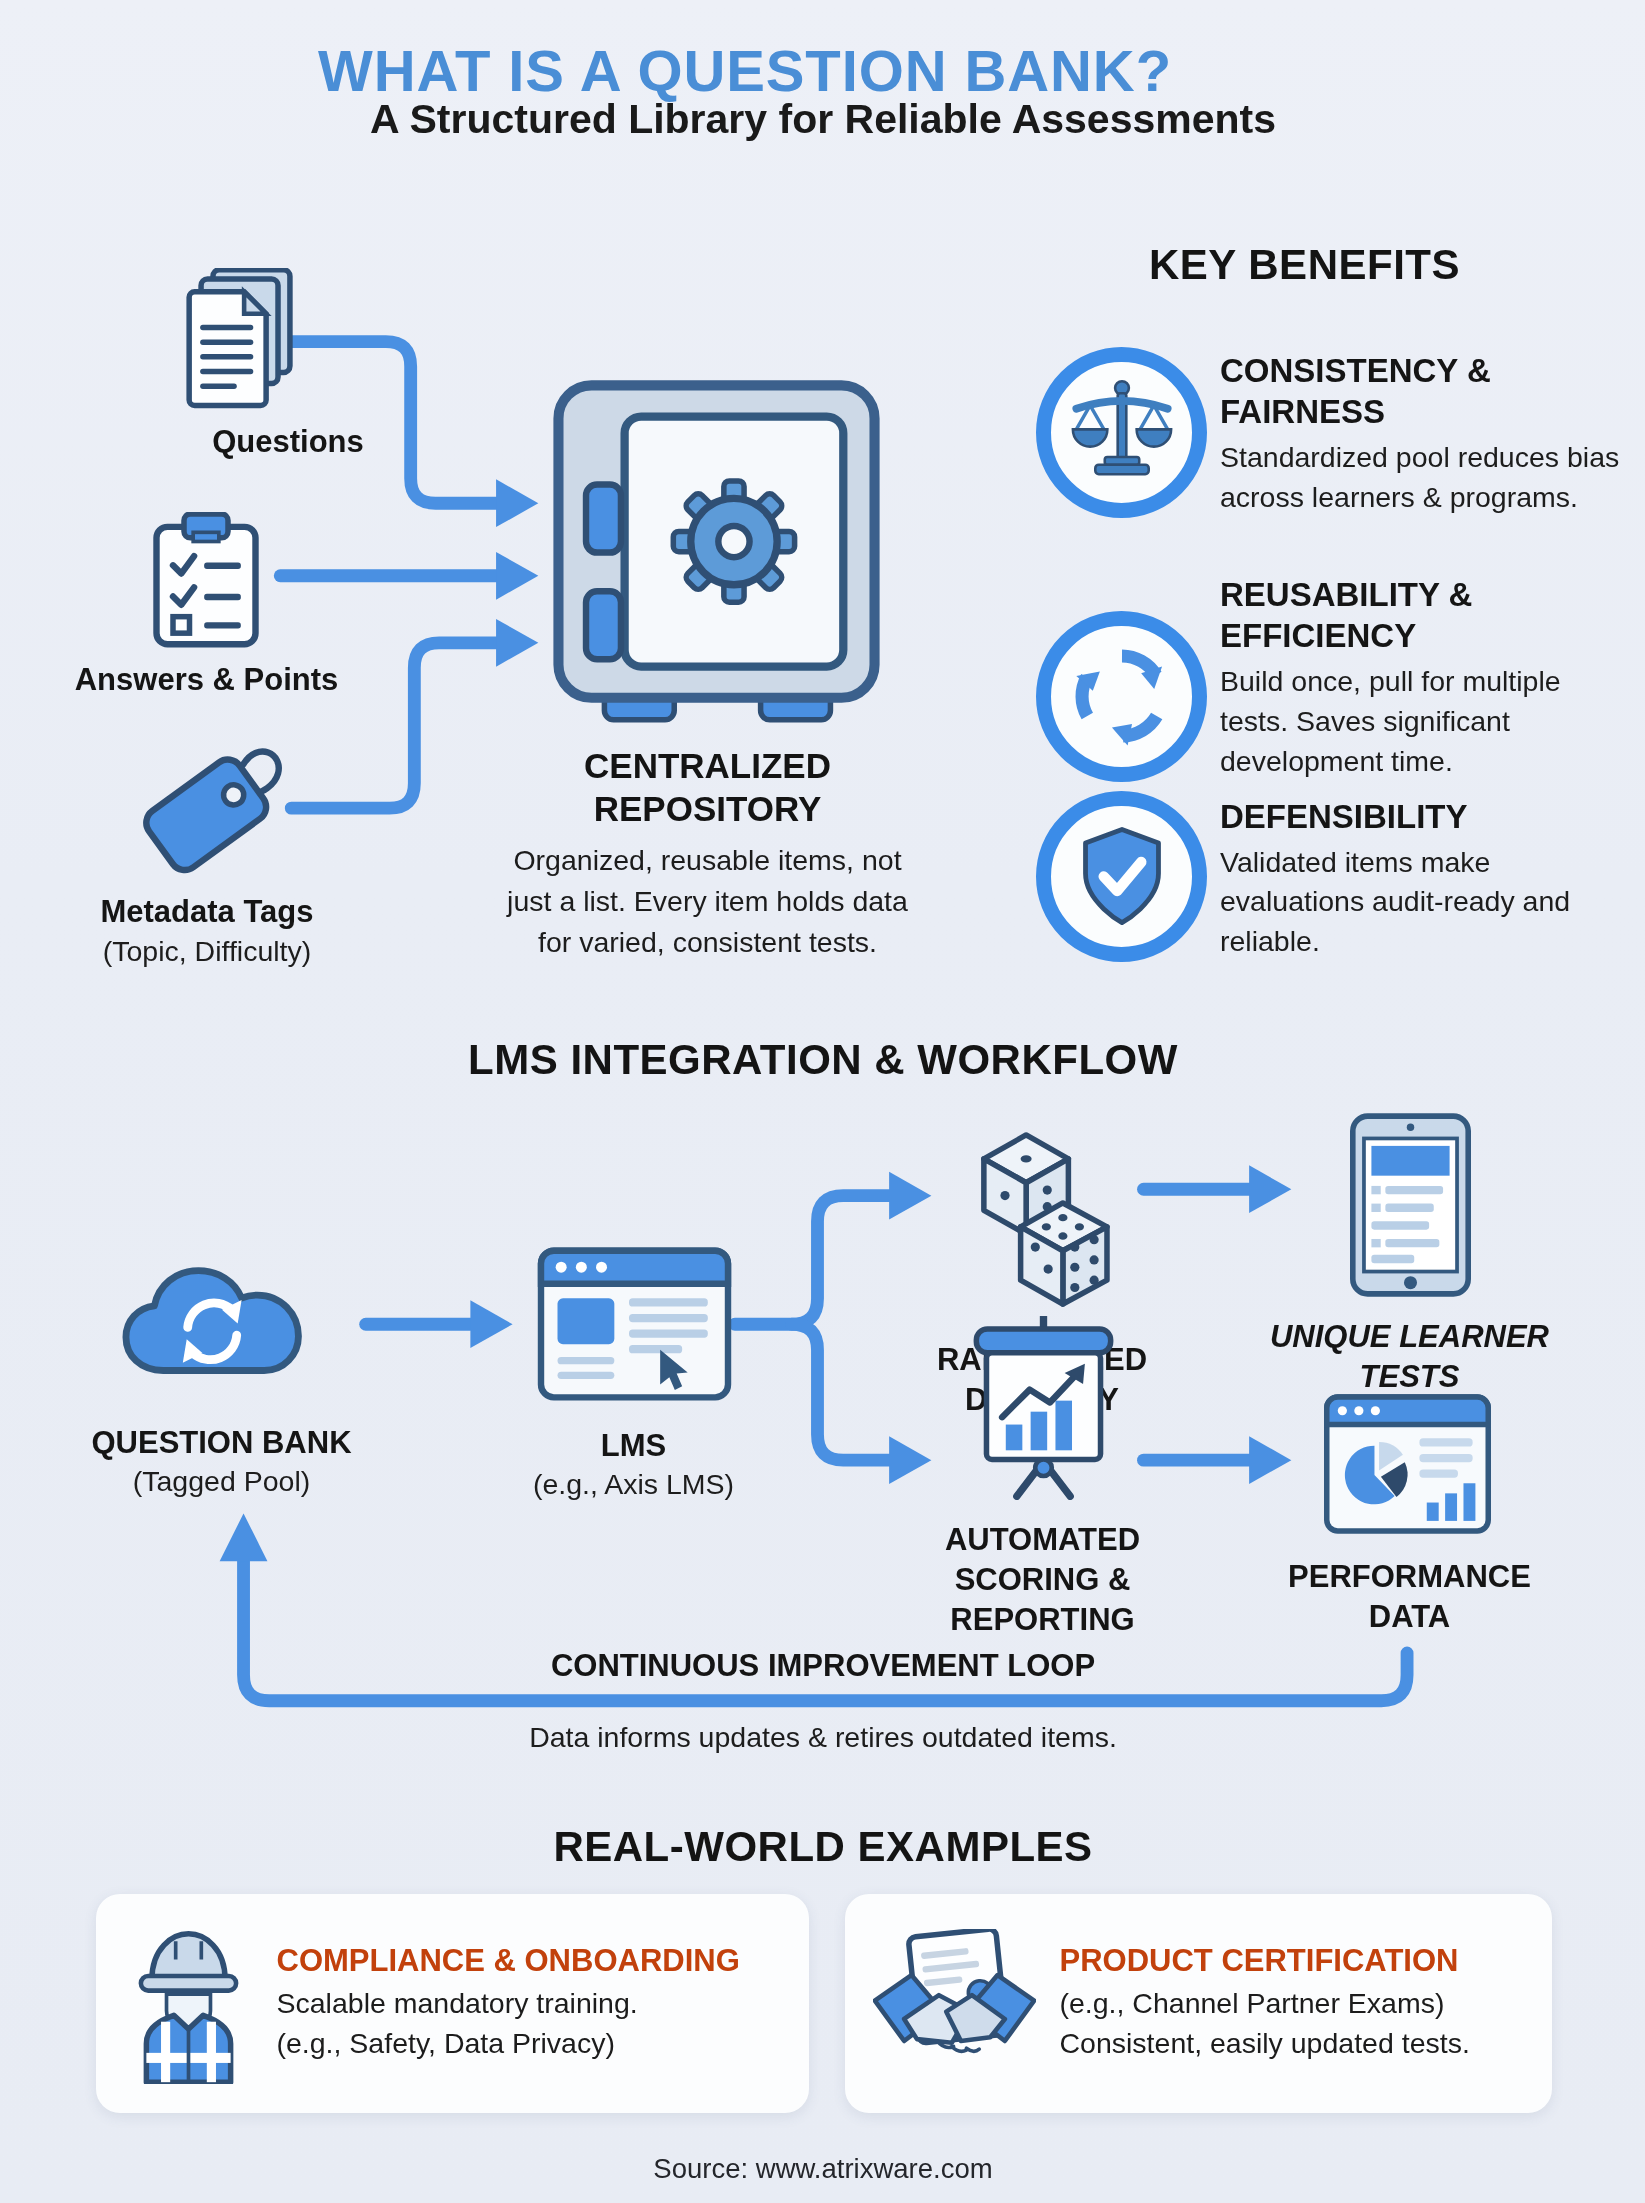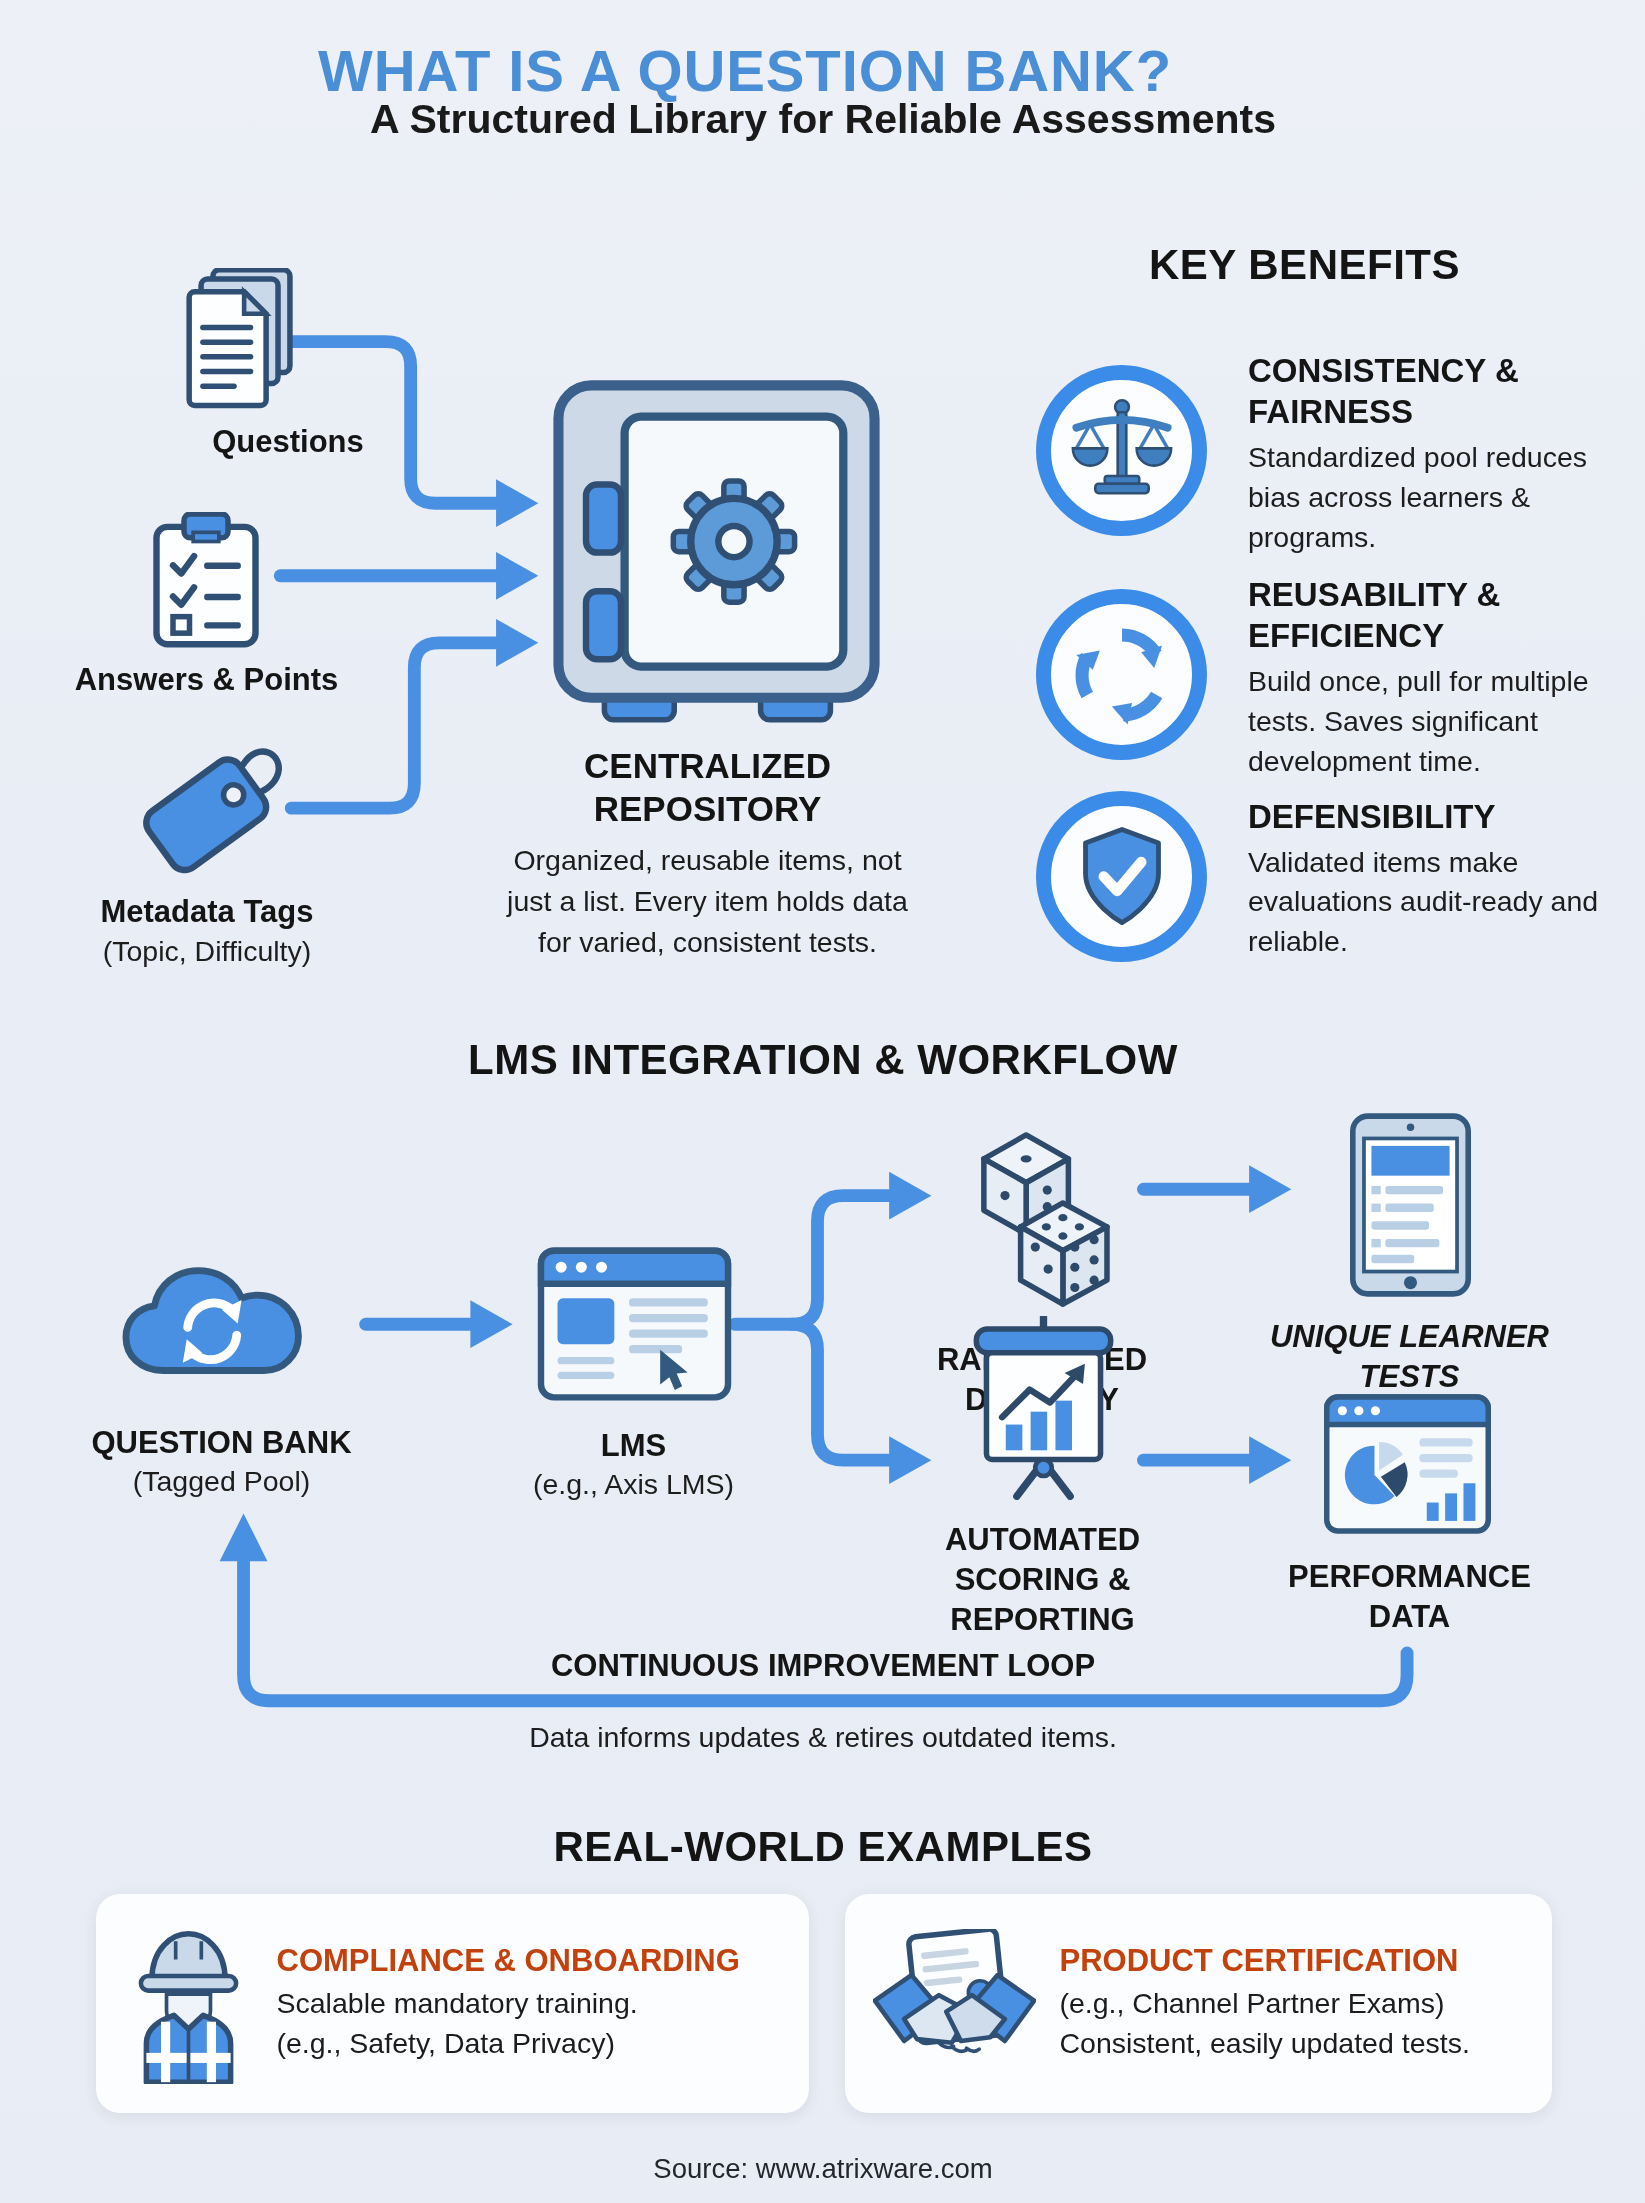--- a/index.html
+++ b/index.html
@@ -15,21 +15,21 @@
   .h-section{font-size:42px;font-weight:700;color:#141414;letter-spacing:0.5px;}
   .node-title{font-size:31px;font-weight:700;line-height:1.3;color:#151515;}
   .node-sub{font-size:28.5px;font-weight:400;line-height:1.3;color:#1d1d1d;}
   .big-node-title{font-size:35px;font-weight:700;line-height:1.22;color:#141414;}
   .desc{font-size:28.5px;font-weight:400;line-height:1.45;color:#1c1c1c;}
   .bcircle{
     width:171px;height:171px;border-radius:50%;
     background:#fbfdfe;border:15.6px solid #3b8ce8;box-sizing:border-box;
     display:flex;align-items:center;justify-content:center;flex:0 0 auto;
   }
-  .brow{position:absolute;left:1036px;width:606px;display:flex;gap:41px;align-items:center;}
+  .brow{position:absolute;left:1036px;width:606px;display:flex;gap:13px;align-items:flex-end;}
   .btext{padding-top:5.5px;width:404px;}
   .benefit-title{font-size:33px;font-weight:700;line-height:1.26;color:#151515;}
   .benefit-body{font-size:28.5px;font-weight:400;line-height:1.4;color:#1d1d1d;margin-top:5.5px;}
   .card{
     position:absolute;background:#fcfdfe;border-radius:24px;
     box-shadow:0 3.7px 13px rgba(60,80,120,.10);
     display:flex;align-items:center;gap:24px;padding:0 27.5px;box-sizing:border-box;
   }
   .card-title{font-size:31px;font-weight:700;color:#c2410c;margin-bottom:5.5px;}
   .card-line{font-size:28.5px;font-weight:400;line-height:1.4;color:#1c1c1c;}

